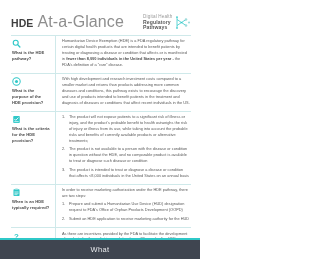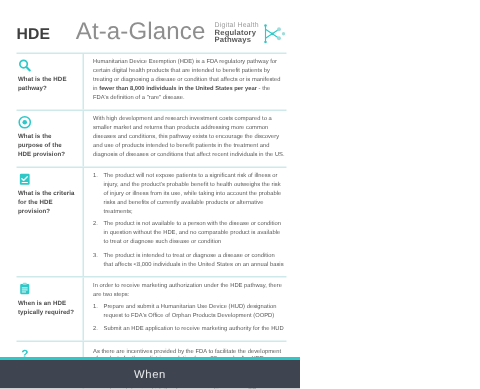--- a/index.html
+++ b/index.html
@@ -18,21 +18,21 @@
   
   .header {
     display: flex;
     align-items: flex-end;
     justify-content: space-between;
     padding: 13px 9px 4px 11px;
   }
   .title-wrap {
     display: flex;
     align-items: baseline;
-    gap: 17px;
+    gap: 4px;
     white-space: nowrap;
   }
   .title-strong {
     font-size: 10.5px;
     font-weight: bold;
     color: #3f3f3f;
     letter-spacing: 0.1px;
   }
   .title-light {
     font-size: 16px;
@@ -254,16 +254,16 @@
         <p class="para lead">As there are incentives provided by the FDA to facilitate the development of products for the pediatric population (age &lt;22 years), after HDE approval, the product can only be sold if either:</p>
         <ol class="list">
           <li>The product is labeled for use in pediatric patients or in a pediatric subpopulation in which the disease or condition occurs; OR</li>
         </ol>
       </div>
     </div>
 
   </div>
 
   <div class="footer">
-    <span class="footer-logo">When</span>
+    <span class="footer-logo">What</span>
   </div>
 
 </div>
 
 </body></html>

